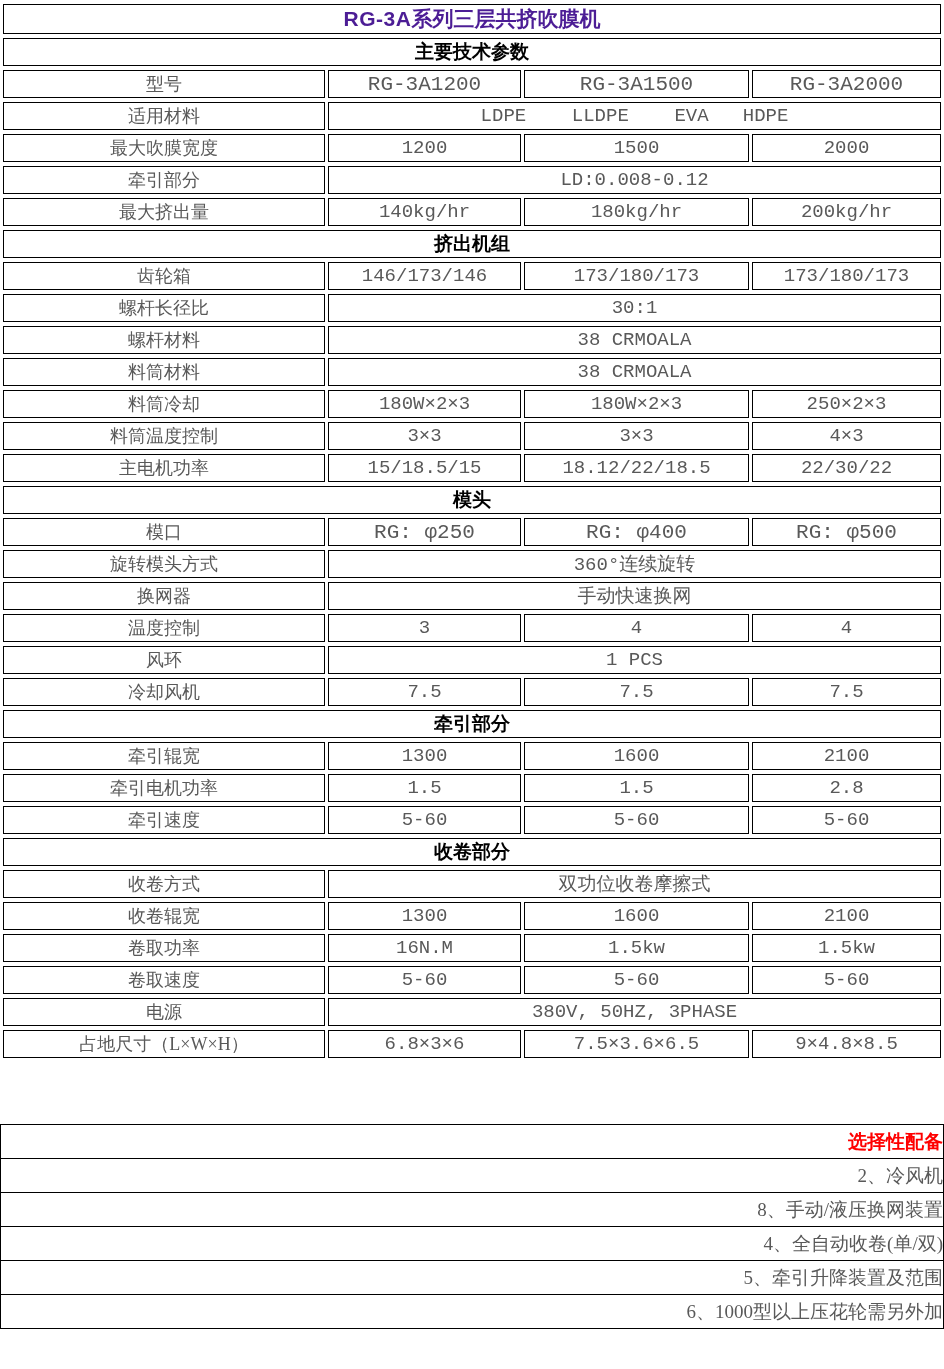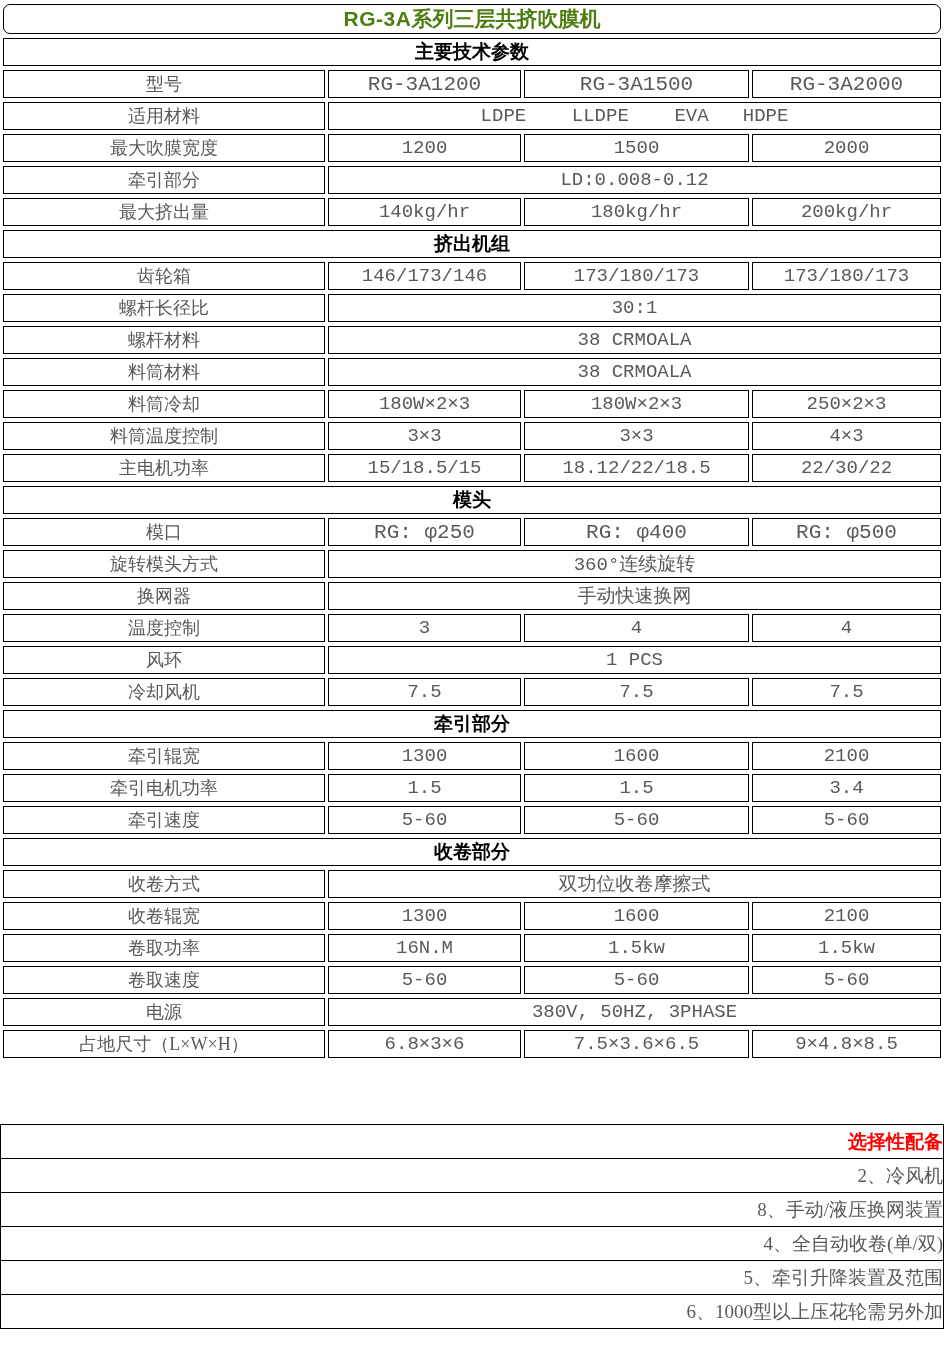--- a/index.html
+++ b/index.html
@@ -25,23 +25,22 @@
     background: #ffffff;
     height: 26px;
     padding: 0;
     vertical-align: middle;
     text-align: center;
     overflow: hidden;
     white-space: pre;
   }
   td.title-cell {
     font-weight: bold;
-    color: #4d7c0f;
+    color: #4c1d95;
     font-size: 21px;
-    border-radius: 7px;
   }
   td.title-cell .title-prefix {
     font-family: "Liberation Sans", sans-serif;
     letter-spacing: 0.5px;
   }
   td.title-cell .title-suffix {
     font-family: "Liberation Serif", serif;
   }
   td.section-cell {
     text-align: left;
@@ -218,21 +217,21 @@
         <tr>
           <td class="label-cell">牵引辊宽</td>
           <td class="value-cell">1300</td>
           <td class="value-cell">1600</td>
           <td class="value-cell">2100</td>
         </tr>
         <tr>
           <td class="label-cell">牵引电机功率</td>
           <td class="value-cell">1.5</td>
           <td class="value-cell">1.5</td>
-          <td class="value-cell">3.4</td>
+          <td class="value-cell">2.8</td>
         </tr>
         <tr>
           <td class="label-cell">牵引速度</td>
           <td class="value-cell">5-60</td>
           <td class="value-cell">5-60</td>
           <td class="value-cell">5-60</td>
         </tr>
         <tr>
           <td colspan="4" class="section-cell">收卷部分</td>
         </tr>

